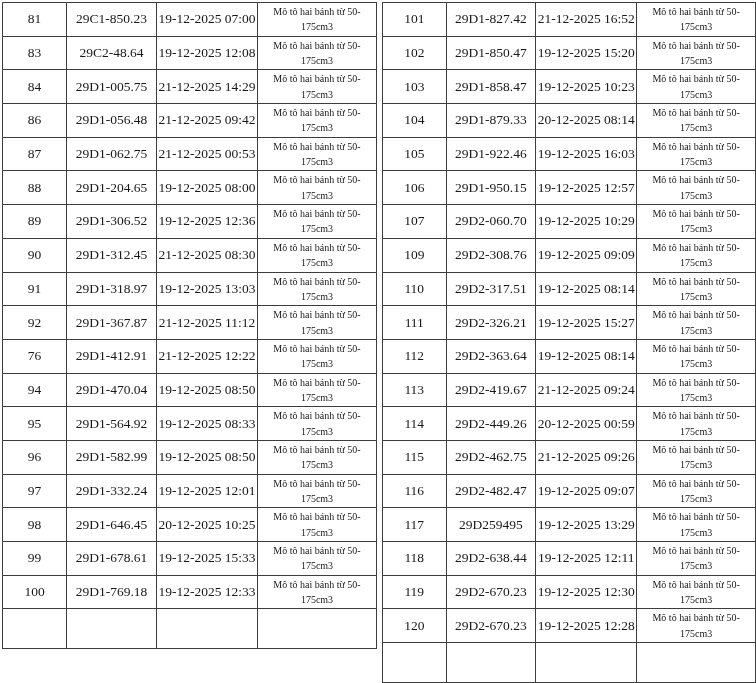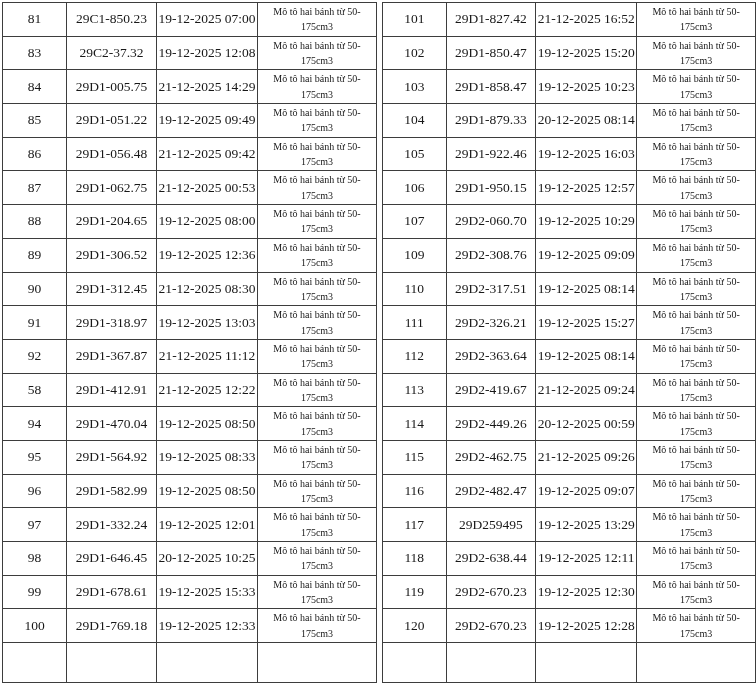--- a/index.html
+++ b/index.html
@@ -63,46 +63,37 @@
           <td>81</td>
           <td>29C1-850.23</td>
           <td>19-12-2025 07:00</td>
           <td class="type">
             <div>Mô tô hai bánh từ 50-</div>
             <div>175cm3</div>
           </td>
         </tr>
         <tr>
           <td>83</td>
-          <td>29C2-37.32</td>
+          <td>29C2-48.64</td>
           <td>19-12-2025 12:08</td>
           <td class="type">
             <div>Mô tô hai bánh từ 50-</div>
             <div>175cm3</div>
           </td>
         </tr>
         <tr>
           <td>84</td>
           <td>29D1-005.75</td>
           <td>21-12-2025 14:29</td>
           <td class="type">
             <div>Mô tô hai bánh từ 50-</div>
             <div>175cm3</div>
           </td>
         </tr>
         <tr>
-          <td>85</td>
-          <td>29D1-051.22</td>
-          <td>19-12-2025 09:49</td>
-          <td class="type">
-            <div>Mô tô hai bánh từ 50-</div>
-            <div>175cm3</div>
-          </td>
-        </tr>
-        <tr>
           <td>86</td>
           <td>29D1-056.48</td>
           <td>21-12-2025 09:42</td>
           <td class="type">
             <div>Mô tô hai bánh từ 50-</div>
             <div>175cm3</div>
           </td>
         </tr>
         <tr>
           <td>87</td>
@@ -152,21 +143,21 @@
         <tr>
           <td>92</td>
           <td>29D1-367.87</td>
           <td>21-12-2025 11:12</td>
           <td class="type">
             <div>Mô tô hai bánh từ 50-</div>
             <div>175cm3</div>
           </td>
         </tr>
         <tr>
-          <td>58</td>
+          <td>76</td>
           <td>29D1-412.91</td>
           <td>21-12-2025 12:22</td>
           <td class="type">
             <div>Mô tô hai bánh từ 50-</div>
             <div>175cm3</div>
           </td>
         </tr>
         <tr>
           <td>94</td>
           <td>29D1-470.04</td>

